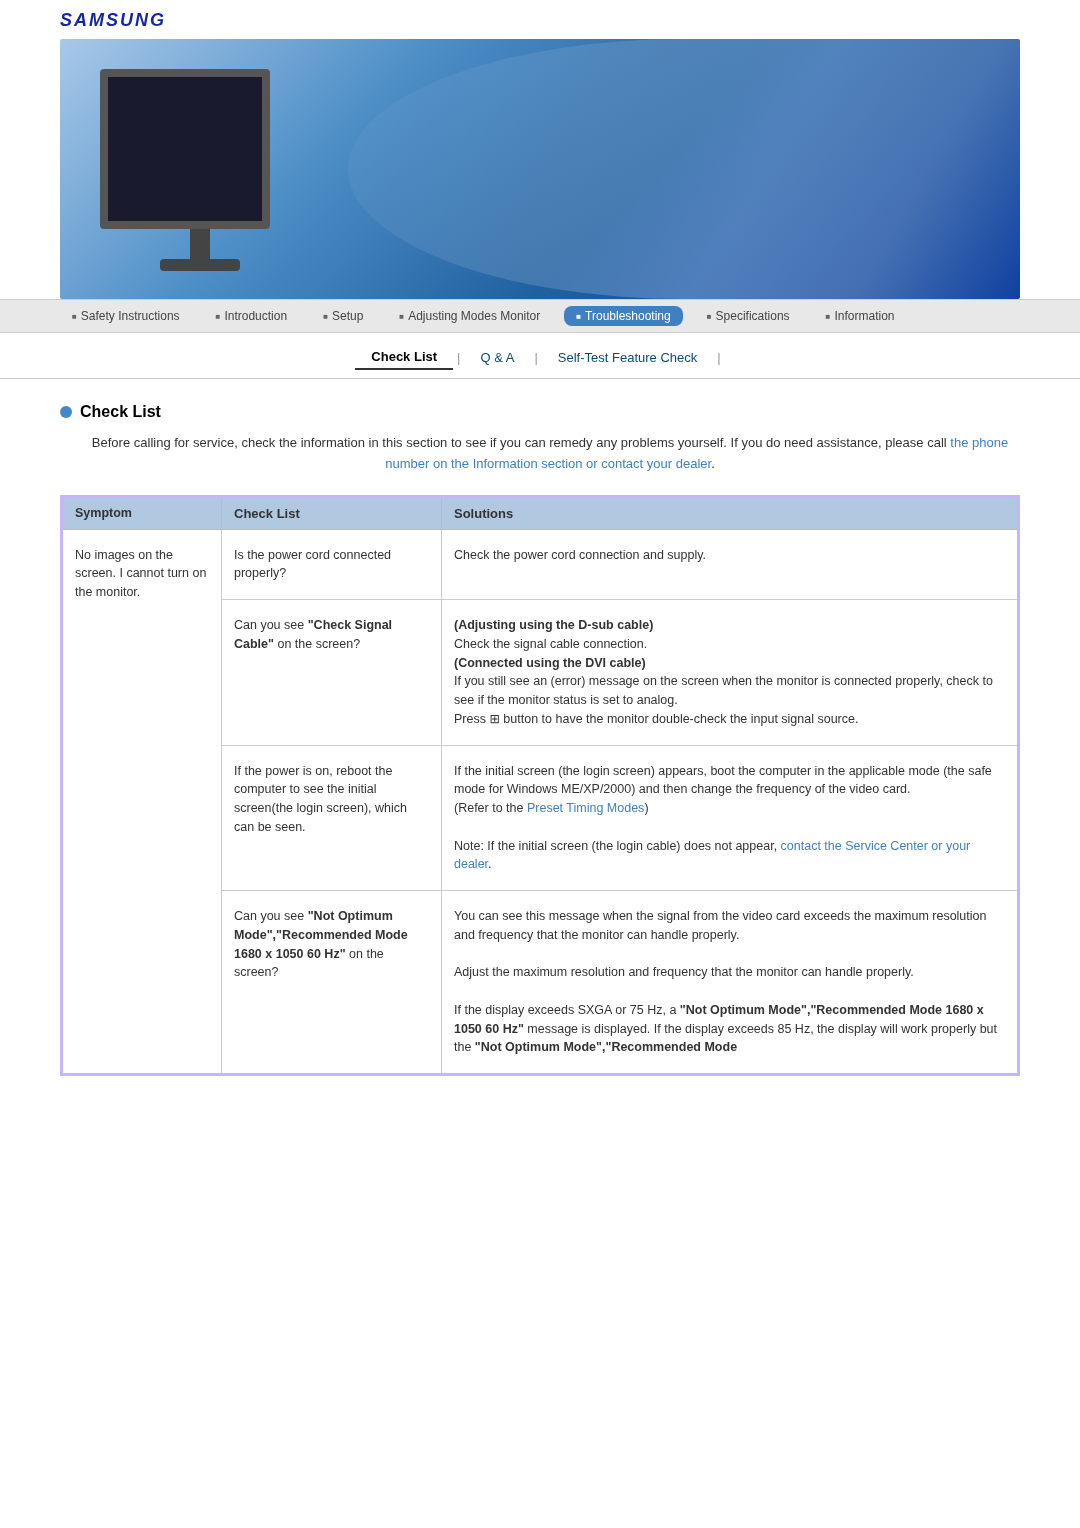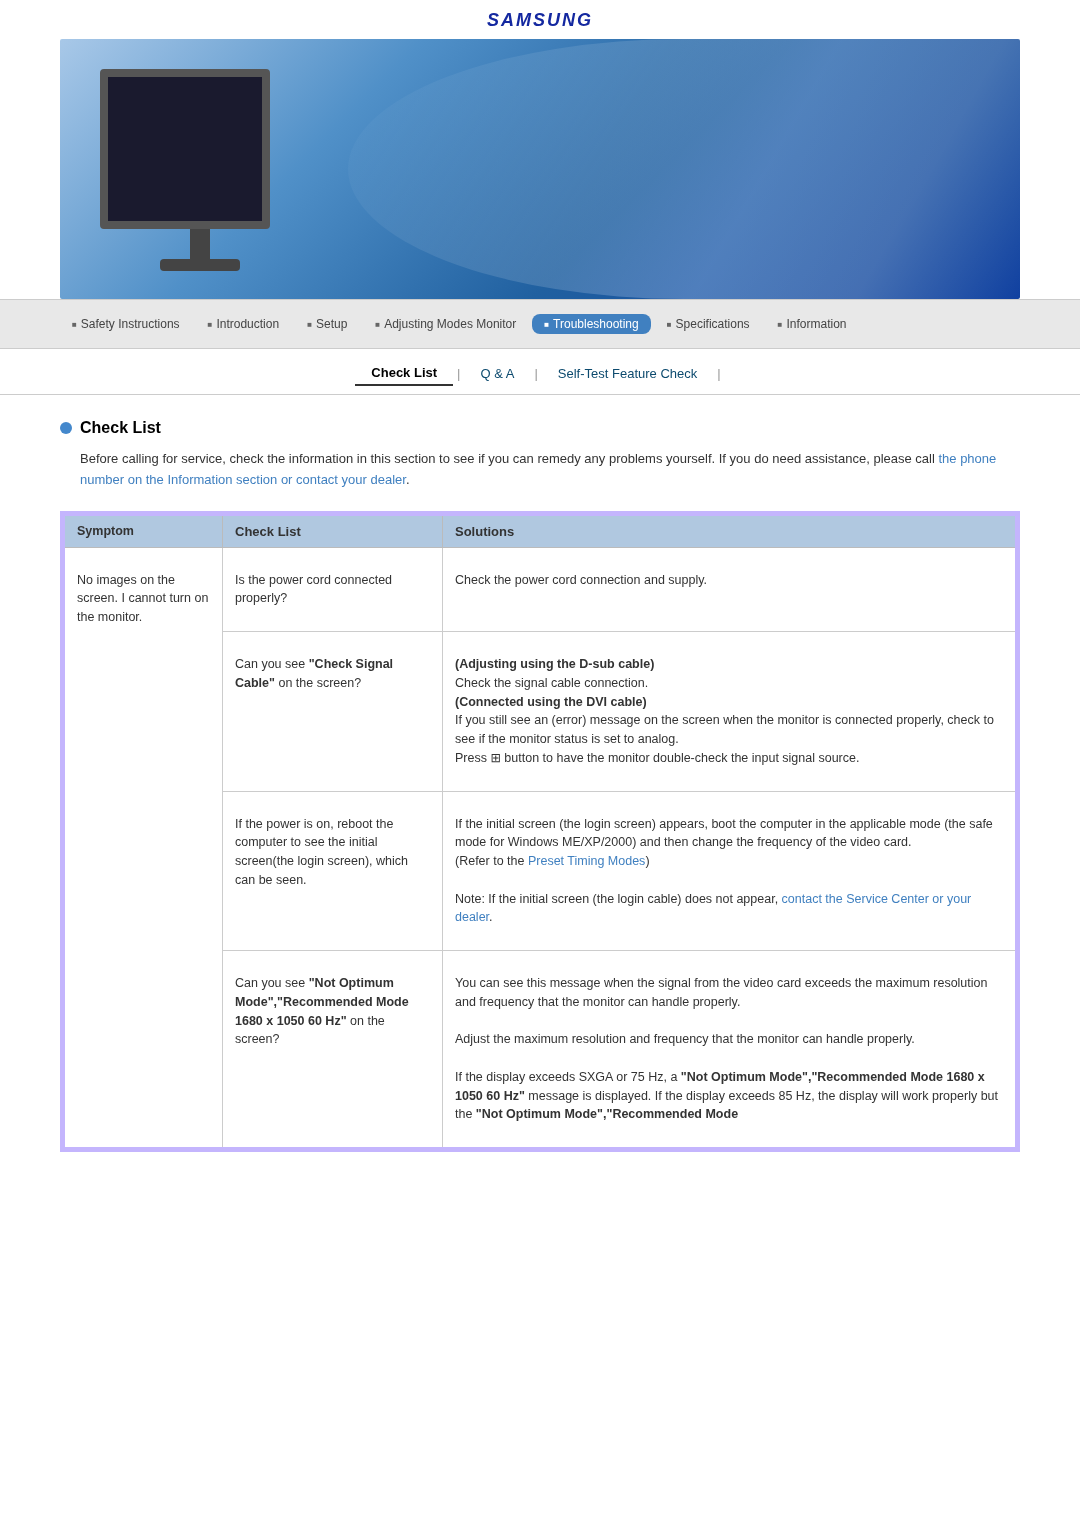--- a/index.html
+++ b/index.html
@@ -7,21 +7,20 @@
       font-family: Arial, sans-serif;
       font-size: 13px;
       background: #fff;
       color: #333;
       width: 1080px;
     }
 
     
     .header {
       padding: 10px 60px 0 60px;
-      text-align: center;
     }
     .samsung-logo {
       font-size: 18px;
       font-weight: bold;
       color: #1428a0;
       letter-spacing: 2px;
       margin-bottom: 8px;
       font-style: italic;
     }
     .banner {
@@ -68,24 +67,24 @@
       background: #444;
       margin: 0 auto;
       border-radius: 4px;
     }
 
     
     .nav-bar {
       background: #e8e8e8;
       border-top: 1px solid #ccc;
       border-bottom: 1px solid #ccc;
-      padding: 14px 60px;
+      padding: 6px 60px;
       display: flex;
       align-items: center;
-      gap: 4px;
+      gap: 12px;
     }
     .nav-item {
       font-size: 12px;
       color: #444;
       padding: 3px 12px;
       white-space: nowrap;
       cursor: pointer;
       display: flex;
       align-items: center;
       gap: 4px;
@@ -154,44 +153,45 @@
       font-weight: bold;
       color: #000;
     }
 
     .intro-text {
       margin-left: 20px;
       margin-bottom: 20px;
       line-height: 1.6;
       font-size: 13px;
       color: #333;
+      text-align: center;
     }
     .intro-text a, .link {
       color: #4080c0;
       text-decoration: none;
     }
 
     
     .checklist-table {
       width: 100%;
       border-collapse: collapse;
-      border: 5px solid #c4b5fd;
+      border: 3px solid #c4b5fd;
       margin-left: 0;
     }
     .checklist-table th {
       background: #b0c8e0;
       color: #333;
       font-weight: bold;
       font-size: 13px;
       padding: 8px 12px;
       border: 1px solid #bbb;
       text-align: left;
     }
     .checklist-table td {
-      padding: 23px 12px;
+      padding: 16px 12px;
       border: 1px solid #ccc;
       vertical-align: top;
       font-size: 12.5px;
       line-height: 1.5;
     }
     .checklist-table .symptom-cell {
       font-size: 12.5px;
       color: #333;
       width: 160px;
     }

